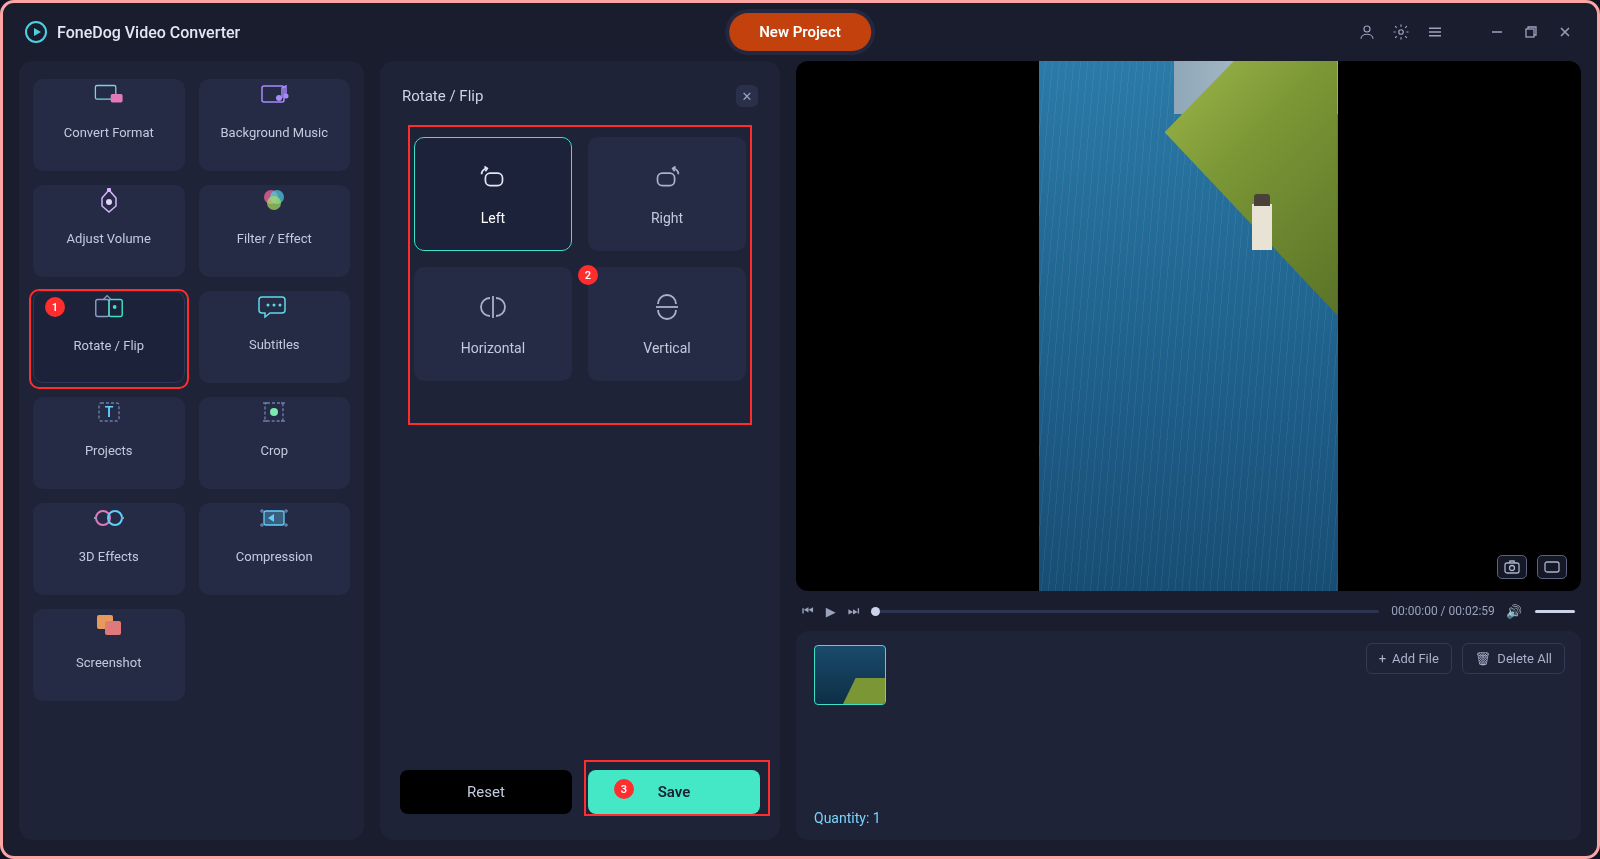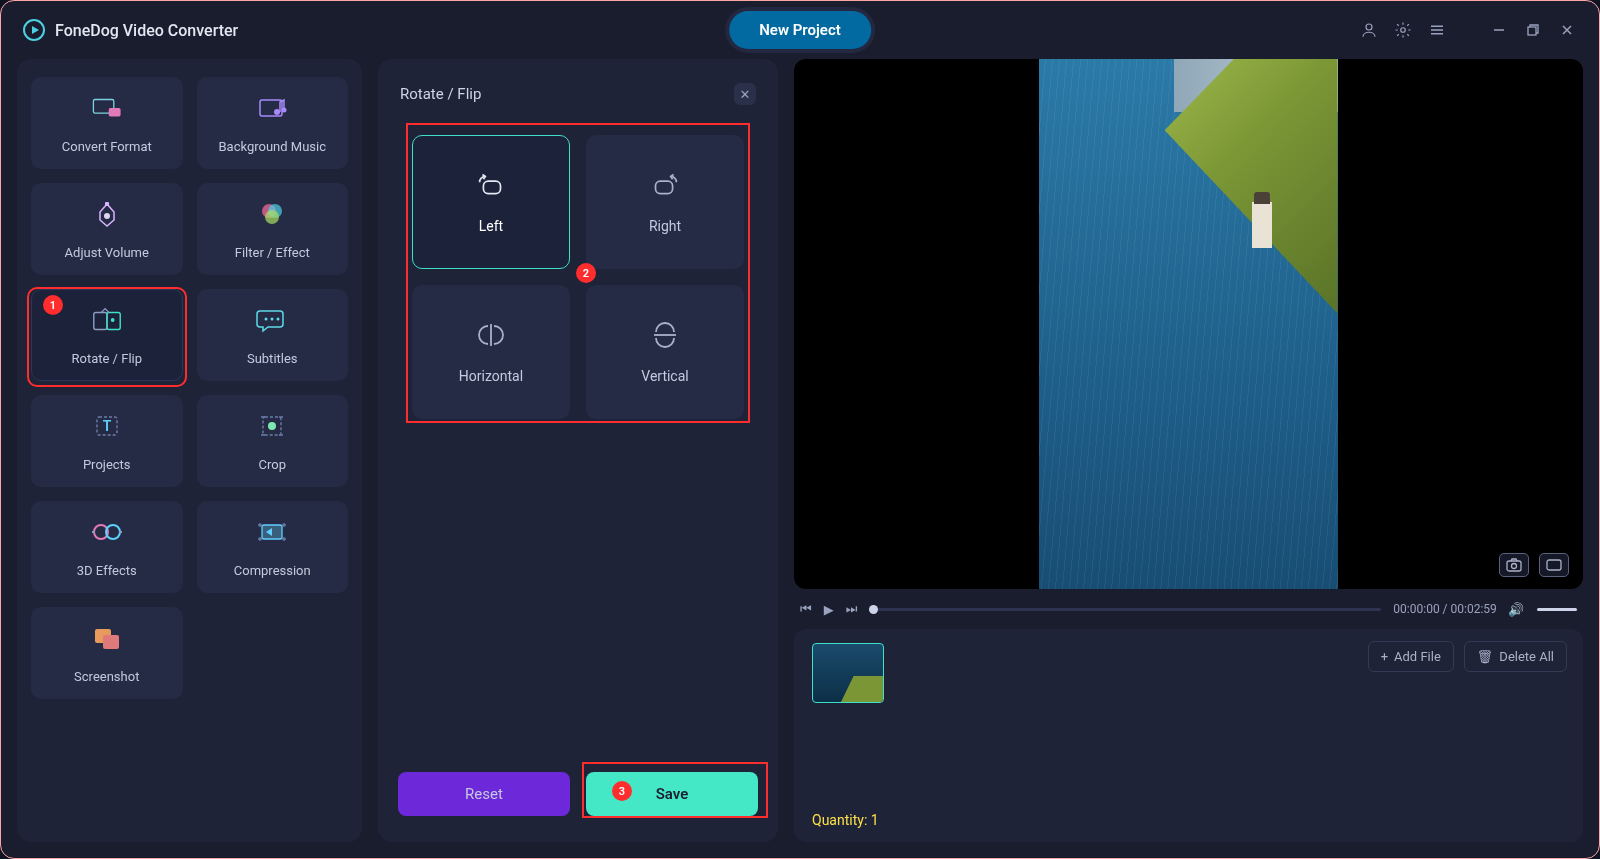--- a/index.html
+++ b/index.html
@@ -1,53 +1,53 @@
 <!DOCTYPE html>
 <html><head>
 <meta charset="utf-8">
 <style>
 * { margin:0; padding:0; box-sizing:border-box; font-family: -apple-system, 'Segoe UI', Roboto, sans-serif; }
 body { background:#0f1322; width:1600px; height:859px; overflow:hidden; color:#b8bfd4; }
-.app { width:100%; height:100%; display:flex; flex-direction:column; border-radius:14px; background:#191d2e; border:1px solid #fca5a5; }
+.app { width:100%; height:100%; display:flex; flex-direction:column; border-radius:14px; background:#191d2e; border:3px solid #fca5a5; }
 
 .titlebar { height:58px; display:flex; align-items:center; padding:0 22px; position:relative; }
 .logo { display:flex; align-items:center; gap:10px; }
 .logo-mark { width:22px; height:22px; border-radius:50%; border:2px solid #4dd0e1; display:flex; align-items:center; justify-content:center; }
 .logo-mark::after { content:''; width:0; height:0; border-left:7px solid #4dd0e1; border-top:4px solid transparent; border-bottom:4px solid transparent; margin-left:2px; }
 .app-title { font-size:16px; color:#e3e7f2; font-weight:500; }
 .tabs-center { position:absolute; left:50%; transform:translateX(-50%); display:flex; align-items:center; background:#232840; border-radius:26px; padding:4px; }
 .tab-pill { padding:10px 30px; border-radius:22px; font-size:15px; cursor:pointer; color:#9aa2bd; }
-.tab-pill.active { background:#0369a1; color:#fff; font-weight:600; }
+.tab-pill.active { background:#c2410c; color:#fff; font-weight:600; }
 .tab-link { padding:10px 30px; font-size:15px; color:#9aa2bd; cursor:pointer; }
 .titlebar-right { margin-left:auto; display:flex; align-items:center; gap:14px; color:#9aa2bd; }
 .titlebar-right .ico, .win-btn { width:20px; height:20px; display:flex; align-items:center; justify-content:center; cursor:pointer; }
 
 .main { flex:1; display:flex; gap:16px; padding:0 16px 16px 16px; min-height:0; }
 .panel { background:#1e2338; border-radius:14px; }
 
 .tools { width:345px; padding:18px 14px; display:flex; flex-direction:column; }
 .tools-grid { display:grid; grid-template-columns:1fr 1fr; gap:14px; }
-.tool { height:92px; background:#252b44; border-radius:10px; display:flex; flex-direction:column; align-items:center; justify-content:center; gap:16px; cursor:pointer; position:relative; font-size:13px; color:#c3c9de; }
+.tool { height:92px; background:#252b44; border-radius:10px; display:flex; flex-direction:column; align-items:center; gap:16px; cursor:pointer; position:relative; font-size:13px; color:#c3c9de; }
 .tool.active { background:#1c2239; border:1px solid #2d3554; }
 .tool-icon { width:34px; height:30px; display:flex; align-items:center; justify-content:center; }
 .hl-tool { position:absolute; border:2px solid #ff2d2d; border-radius:10px; pointer-events:none; }
 .badge { position:absolute; width:20px; height:20px; border-radius:50%; background:#ff2d2d; color:#fff; font-size:11px; display:flex; align-items:center; justify-content:center; font-weight:600; z-index:5; }
 
 .options { width:400px; display:flex; flex-direction:column; padding:18px 14px; position:relative; }
 .options-head { display:flex; align-items:center; justify-content:space-between; padding:6px 8px 18px 8px; }
 .options-title { font-size:15px; color:#cdd3e8; }
 .close-btn { width:22px; height:22px; border-radius:6px; background:#2a3049; display:flex; align-items:center; justify-content:center; cursor:pointer; font-size:13px; color:#9aa2bd; }
 .rotate-grid { display:grid; grid-template-columns:1fr 1fr; gap:16px; padding:12px 20px; position:relative; }
-.rot-opt { height:134px; background:#252b44; border-radius:10px; display:flex; flex-direction:column; align-items:center; justify-content:center; gap:18px; cursor:pointer; font-size:14px; color:#c3c9de; }
+.rot-opt { height:114px; background:#252b44; border-radius:10px; display:flex; flex-direction:column; align-items:center; justify-content:center; gap:18px; cursor:pointer; font-size:14px; color:#c3c9de; }
 .rot-opt.selected { background:#1c2239; border:1px solid #3de0c8; color:#fff; }
 .rot-icon { width:38px; height:30px; display:flex; align-items:center; justify-content:center; }
 .hl-box { position:absolute; border:2px solid #ff2d2d; pointer-events:none; }
 .options-footer { margin-top:auto; display:flex; gap:16px; padding:8px 6px; position:relative; }
 .btn { flex:1; height:44px; border-radius:8px; display:flex; align-items:center; justify-content:center; font-size:15px; cursor:pointer; border:none; }
-.btn-reset { background:#6d28d9; color:#c3c9de; }
+.btn-reset { background:#000000; color:#c3c9de; }
 .btn-save { background:#45e8c6; color:#1a2030; font-weight:600; }
 
 .preview { flex:1; display:flex; flex-direction:column; gap:12px; min-width:0; }
 .video-box { height:530px; background:#000; border-radius:12px; position:relative; overflow:hidden; display:flex; align-items:center; justify-content:center; }
 .video-frame { height:100%; aspect-ratio:9/16; position:relative; background:linear-gradient(180deg,#2b7aa8 0%,#1e5f8a 60%,#184d73 100%); }
 .sky { position:absolute; top:0; right:0; width:55%; height:10%; background:linear-gradient(90deg,#8fa7b8,#c4d2da); }
 .land { position:absolute; top:0; right:0; width:58%; height:48%; background:linear-gradient(135deg,#9fb84a 0%,#7a9635 40%,#5a7328 100%); clip-path:polygon(40% 0,100% 0,100% 100%,0 28%); }
 .lighthouse { position:absolute; top:27%; right:22%; width:20px; height:46px; background:#e8e3d4; }
 .lighthouse::before { content:''; position:absolute; top:-10px; left:2px; width:16px; height:12px; background:#4a4238; border-radius:3px 3px 0 0; }
 .waves { position:absolute; inset:0; background:repeating-linear-gradient(95deg, rgba(255,255,255,0) 0px, rgba(255,255,255,0) 6px, rgba(255,255,255,0.06) 6px, rgba(255,255,255,0.06) 7px); }
@@ -57,21 +57,21 @@
 .ctrl-btn { cursor:pointer; font-size:13px; }
 .progress { flex:1; height:3px; background:#2d3350; border-radius:2px; position:relative; }
 .progress::after { content:''; position:absolute; left:0; top:-3px; width:9px; height:9px; border-radius:50%; background:#cdd3e8; }
 .time { font-size:12px; white-space:nowrap; }
 .vol-bar { width:40px; height:3px; background:#cdd3e8; border-radius:2px; }
 .filelist { flex:1; background:#1e2338; border-radius:12px; padding:14px 18px; display:flex; flex-direction:column; position:relative; }
 .filelist-actions { position:absolute; top:12px; right:16px; display:flex; gap:10px; }
 .fl-btn { padding:7px 12px; border:1px solid #333a56; border-radius:6px; background:transparent; color:#aab1c9; font-size:13px; cursor:pointer; display:flex; align-items:center; gap:6px; }
 .thumb { width:72px; height:60px; border:1px solid #3de0c8; border-radius:4px; background:linear-gradient(180deg,#1a4a6b 0%,#0d2f47 100%); position:relative; overflow:hidden; }
 .thumb::after { content:''; position:absolute; bottom:0; right:0; width:60%; height:45%; background:#7a9635; clip-path:polygon(30% 0,100% 0,100% 100%,0 100%); }
-.quantity { margin-top:auto; font-size:14px; color:#fde047; padding-top:10px; }
+.quantity { margin-top:auto; font-size:14px; color:#7dd3fc; padding-top:10px; }
 svg { display:block; }
 </style>
 </head>
 <body>
 
 <div class="app">
 
   <div class="titlebar">
     <div class="logo">
       <div class="logo-mark"></div>

